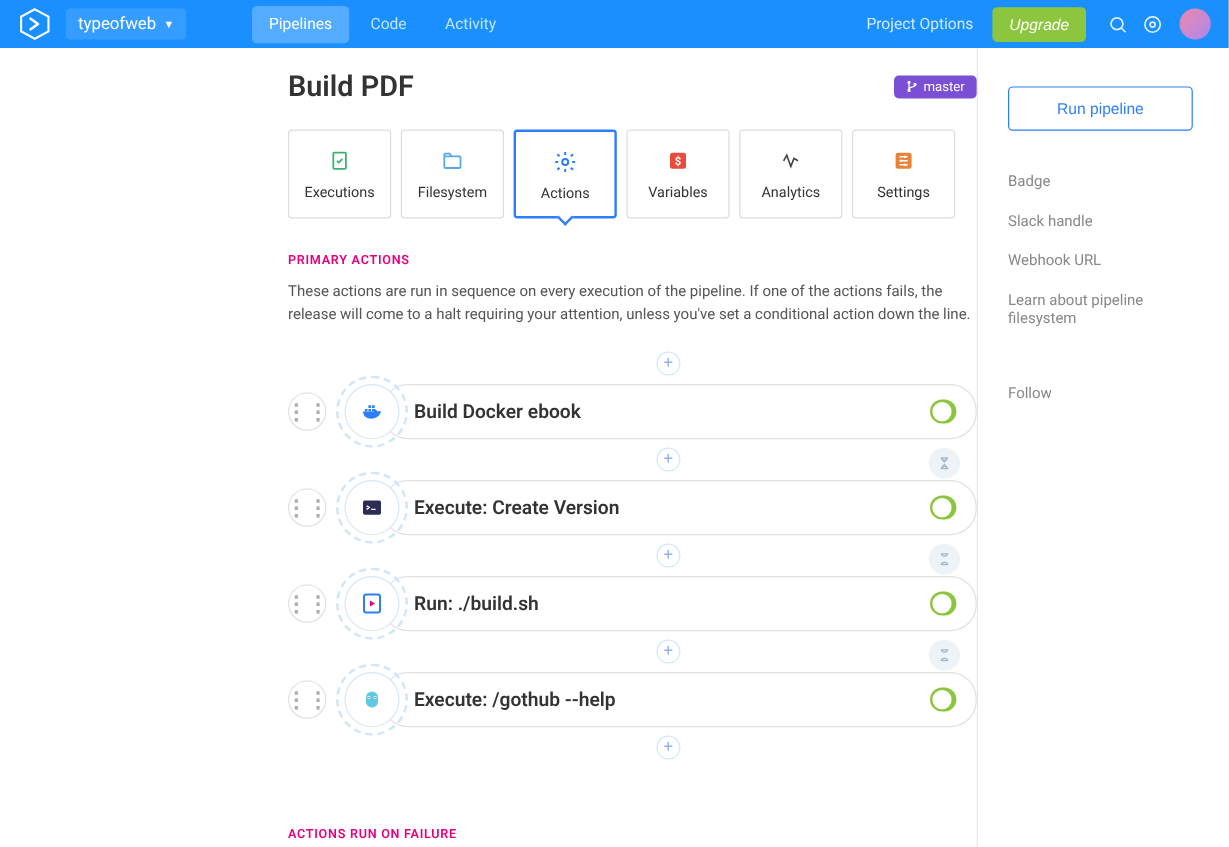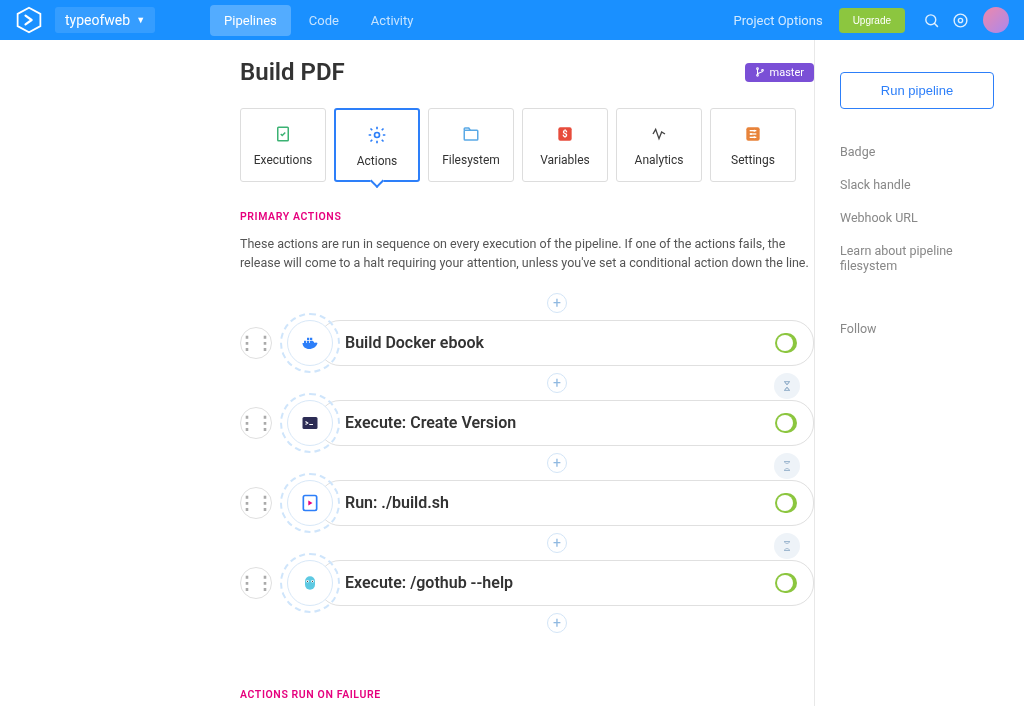--- a/index.html
+++ b/index.html
@@ -7,21 +7,21 @@
 .header { background: #1a90ff; height: 40px; display: flex; align-items: center; padding: 0 15px; }
 .logo { width: 28px; height: 28px; margin-right: 12px; }
 .logo svg { width: 100%; height: 100%; }
 .project-name { color: #fff; font-size: 14px; margin-right: 20px; display: flex; align-items: center; background: rgba(255,255,255,0.12); padding: 5px 10px; border-radius: 3px;}
 .project-name .chev { margin-left: 6px; font-size: 9px; }
 .nav-tabs { display: flex; gap: 4px; margin-left: 35px; }
 .nav-tab { color: rgba(255,255,255,0.75); padding: 8px 14px; font-size: 13px; cursor: pointer; border-radius: 4px; }
 .nav-tab.active { background: rgba(255,255,255,0.25); color: #fff; }
 .header-spacer { flex: 1; }
 .header-link { color: rgba(255,255,255,0.8); font-size: 13px; margin-right: 16px; cursor: pointer; }
-.upgrade-btn { background: #8cc63f; color: #fff; padding: 7px 14px; border-radius: 4px; font-size: 10px; border: none; cursor: pointer; margin-right: 12px; }
+.upgrade-btn { background: #8cc63f; color: #fff; padding: 7px 14px; border-radius: 4px; font-size: 13px; border: none; cursor: pointer; margin-right: 12px; font-style: italic; }
 .header-icon { color: rgba(255,255,255,0.85); margin: 0 6px; cursor: pointer; display: flex; align-items: center; }
 .avatar { width: 26px; height: 26px; border-radius: 50%; background: linear-gradient(135deg,#e8a,#a8e); margin-left: 8px; cursor: pointer; }
 .layout { display: flex; }
 .main { flex: 1; padding: 18px 0 40px; max-width: 775px; margin-left: 240px;}
 .sidebar-right { width: 210px; padding: 32px 30px 0 0; border-left: 1px solid #e8e8e8; margin-left: auto; padding-left: 25px; min-height: 659px;}
 .page-head { display: flex; align-items: center; margin-bottom: 22px; }
 .page-title { font-size: 24px; font-weight: 600; color: #333; }
 .branch-badge { margin-left: auto; background: #7a4fd6; color: #fff; padding: 3px 10px; border-radius: 4px; font-size: 11px; display: flex; align-items: center; gap: 5px; text-align: center;}
 .tab-cards { display: flex; gap: 8px; margin-bottom: 28px; }
 .tab-card { border: 1px solid #ddd; border-radius: 3px; padding: 14px 10px 12px; width: 86px; text-align: center; cursor: pointer; background: #fff;}
@@ -104,37 +104,37 @@
     <div class="tab-cards">
       <div class="tab-card">
         <div class="ic">
             <svg width="18" height="20" viewBox="0 0 24 24" fill="none" stroke="#3bb273" stroke-width="2">
               <rect x="5" y="3" width="14" height="18" rx="1"></rect>
               <path d="M9 12l2 2 4-4"></path>
             </svg>
           </div>
         <div class="lbl">Executions</div>
       </div>
+      <div class="tab-card">
+        <div class="ic">
+            <svg width="20" height="18" viewBox="0 0 24 24" fill="none" stroke="#5aa9e6" stroke-width="2">
+              <rect x="3" y="7" width="18" height="13" rx="1"></rect>
+              <path d="M3 7V5a1 1 0 011-1h5l2 3"></path>
+            </svg>
+          </div>
+        <div class="lbl">Filesystem</div>
+      </div>
       <div class="tab-card active">
         <div class="ic">
             <svg width="20" height="20" viewBox="0 0 24 24" fill="none" stroke="#2d7ff9" stroke-width="2">
               <circle cx="12" cy="12" r="3"></circle>
               <path d="M12 2v3M12 19v3M4.2 4.2l2.1 2.1M17.7 17.7l2.1 2.1M2 12h3M19 12h3M4.2 19.8l2.1-2.1M17.7 6.3l2.1-2.1"></path>
             </svg>
           </div>
         <div class="lbl">Actions</div>
-      </div>
-      <div class="tab-card">
-        <div class="ic">
-            <svg width="20" height="18" viewBox="0 0 24 24" fill="none" stroke="#5aa9e6" stroke-width="2">
-              <rect x="3" y="7" width="18" height="13" rx="1"></rect>
-              <path d="M3 7V5a1 1 0 011-1h5l2 3"></path>
-            </svg>
-          </div>
-        <div class="lbl">Filesystem</div>
       </div>
       <div class="tab-card">
         <div class="ic">
             <svg width="16" height="16" viewBox="0 0 24 24">
               <rect x="2" y="2" width="20" height="20" rx="3" fill="#e74c3c"></rect>
               <text x="12" y="17" text-anchor="middle" fill="#fff" font-size="14" font-weight="bold">$</text>
             </svg>
           </div>
         <div class="lbl">Variables</div>
       </div>

